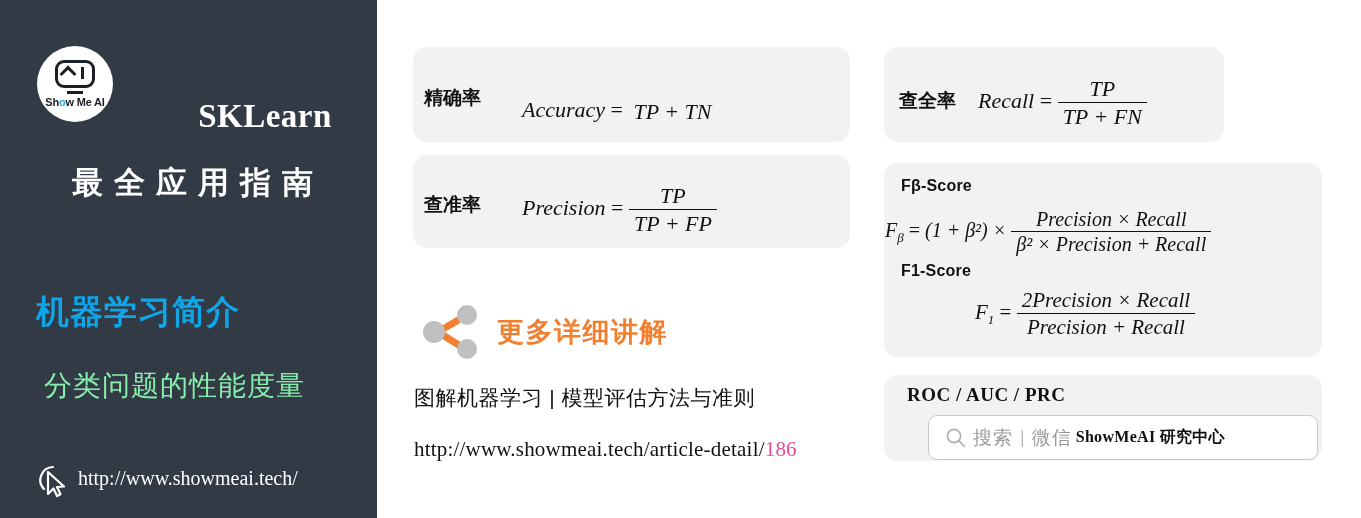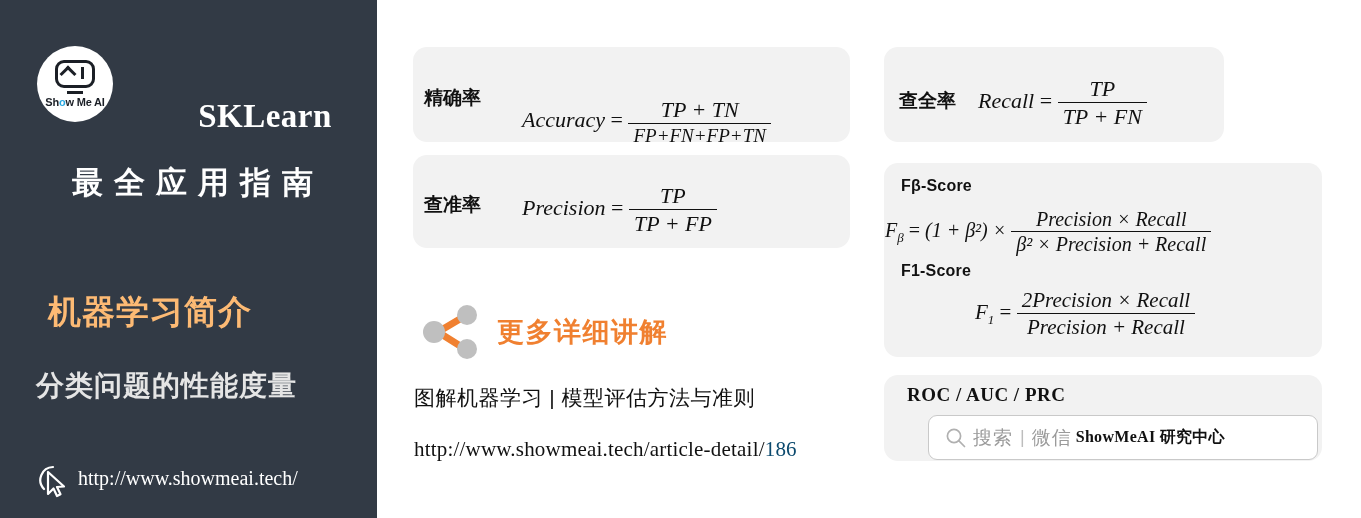--- a/index.html
+++ b/index.html
@@ -49,25 +49,25 @@
     font-family:"Liberation Serif","DejaVu Serif",serif;
     text-align:center;letter-spacing:0.5px;
   }
   .guide-title{
     position:absolute;left:20px;top:162px;width:345px;
     color:#ffffff;font-size:31px;font-weight:bold;
     letter-spacing:11px;text-align:center;text-indent:11px;
   }
   .topic-title{
     position:absolute;left:36px;top:290px;
-    color:#fdba74;font-size:33px;font-weight:bold;letter-spacing:1px;margin-left:12px;
+    color:#0ea5e9;font-size:33px;font-weight:bold;letter-spacing:1px;
   }
   .topic-sub{
-    position:absolute;left:36px;top:367px;
-    color:#e5e5e5;font-size:28px;font-weight:700;letter-spacing:1px;
+    position:absolute;left:44px;top:367px;
+    color:#86efac;font-size:28px;font-weight:400;letter-spacing:1px;
   }
   .foot-link{
     position:absolute;left:78px;top:467px;
     color:#ffffff;font-size:20px;
     font-family:"Liberation Serif","DejaVu Serif",serif;
   }
   .cursor-icon{position:absolute;left:37px;top:464px;width:34px;height:34px;}
 
   
   .fbox{
@@ -118,21 +118,21 @@
     font-size:27px;font-weight:bold;letter-spacing:1.5px;
   }
   .article-title{
     position:absolute;left:414px;top:384px;color:#111;font-size:21px;
     letter-spacing:0.5px;
   }
   .article-url{
     position:absolute;left:414px;top:437px;color:#111;font-size:21px;
     font-family:"Liberation Serif","DejaVu Serif",serif;letter-spacing:0.2px;
   }
-  .article-url .num{color:#0c4a6e;text-align:right;}
+  .article-url .num{color:#ec4899;text-align:right;}
 
   
   .watermark{
     position:absolute;left:1232px;top:25px;width:260px;height:72px;
     transform:rotate(90deg);transform-origin:left top;
     font-size:62px;font-weight:bold;letter-spacing:-1px;
     font-family:"Liberation Serif","DejaVu Serif",serif;
     background:linear-gradient(90deg,#e98060 0%,#e98060 22%,#c89aa8 45%,#9f93b8 58%,#6fb4c4 78%,#4fb3c8 100%);
     -webkit-background-clip:text;background-clip:text;
     color:transparent;-webkit-text-fill-color:transparent;
@@ -173,21 +173,20 @@
     <div class="foot-link">http://www.showmeai.tech/</div>
   </div>
 
   <div class="fbox box-accuracy"></div>
   <div class="cn-label" style="left:424px;top:85px;">精确率</div>
   <div class="math" style="left:522px;top:69px;font-size:22px;margin-top:28px;">
     <span>Accuracy</span>
     <span class="nostyle">=</span>
     <span class="frac">
       <span class="num">TP + TN</span>
-      <span class="den" style="font-size:19px;">FP+FN+FP+TN</span>
     </span>
   </div>
 
   <div class="fbox box-precision"></div>
   <div class="cn-label" style="left:424px;top:192px;">查准率</div>
   <div class="math" style="left:522px;top:183px;font-size:22px;">
     <span>Precision</span>
     <span class="nostyle">=</span>
     <span class="frac">
       <span class="num">TP</span>

